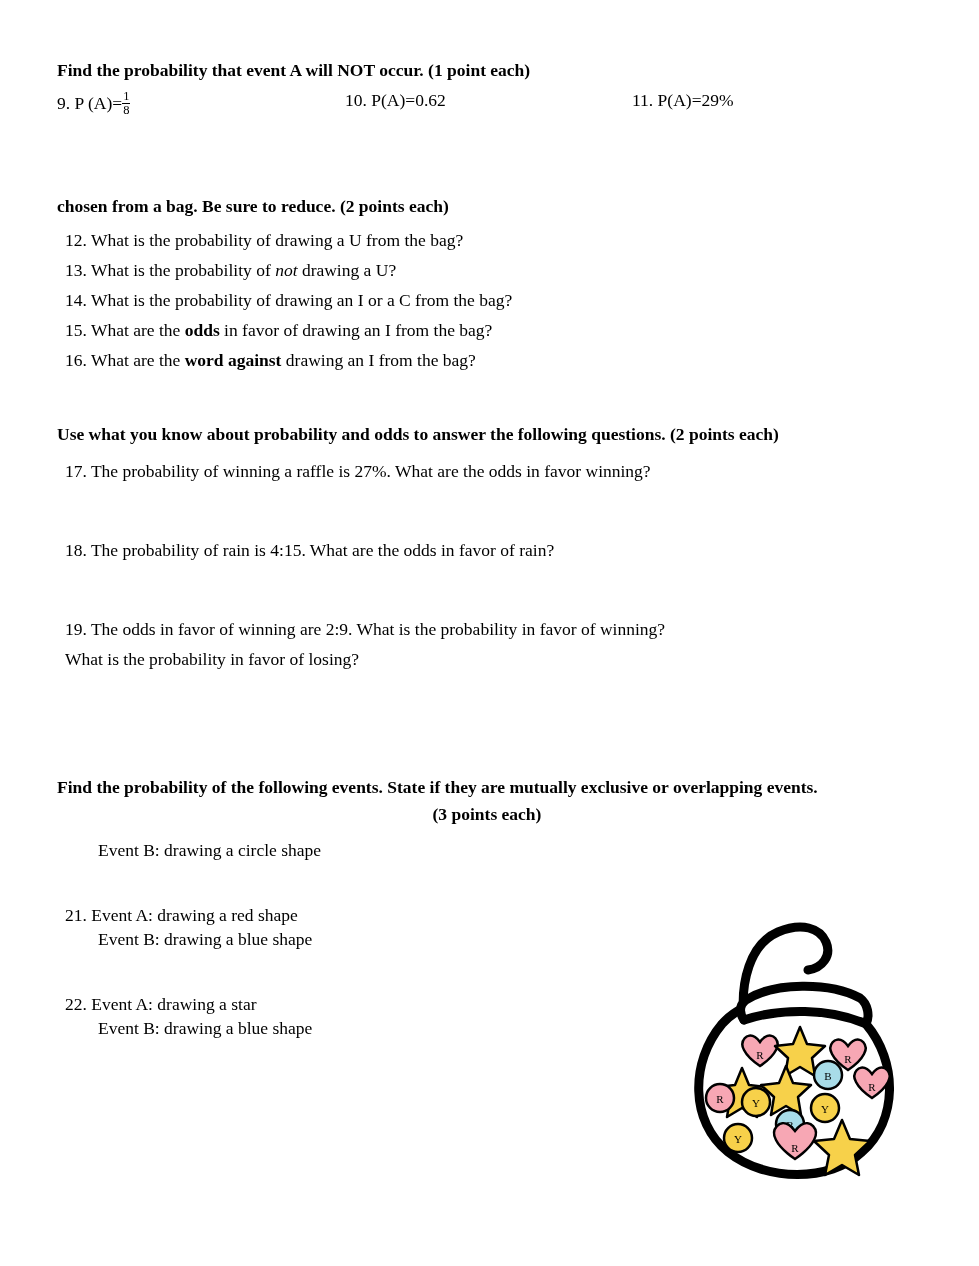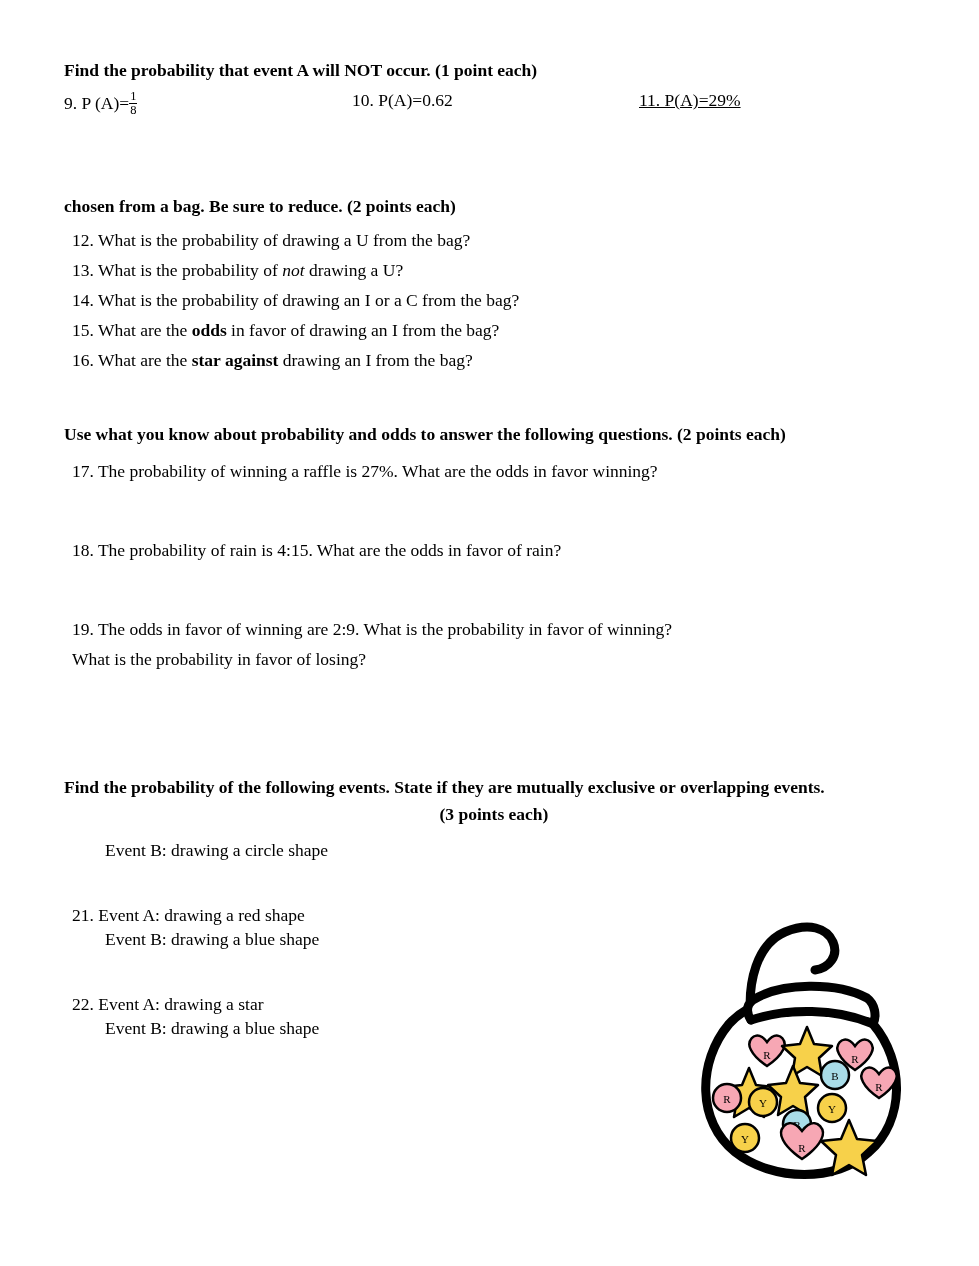--- a/index.html
+++ b/index.html
@@ -10,21 +10,21 @@
   body {
     width: 979px;
     height: 1266px;
     position: relative;
     font-family: "Liberation Serif", serif;
     color: #000000;
     overflow: hidden;
   }
   .page {
     position: absolute;
-    left: 7px; top: 0;
+    left: 0; top: 0;
     width: 808px;
     height: 1266px;
   }
   .content {
     position: absolute;
     left: 57px;
     top: 58px;
     width: 860px;
   }
   .h-bold {
@@ -33,21 +33,21 @@
     line-height: 1.38;
     margin: 0 0 8px 0;
   }
   .row-inline {
     position: relative;
     height: 30px;
     font-size: 17.5px;
   }
   .row-inline .col1 { position: absolute; left: 0px; top: 0; }
   .row-inline .col2 { position: absolute; left: 288px; top: 0; }
-  .row-inline .col3 { position: absolute; left: 575px; top: 0; text-decoration: underline; }
+  .row-inline .col3 { position: absolute; left: 575px; top: 0; }
 
   .frac {
     display: inline-block;
     vertical-align: -0.35em;
     text-align: center;
     font-size: 12.5px;
     line-height: 1.0;
   }
   .frac .num {
     display: block;
@@ -102,21 +102,21 @@
       <div class="h-bold" style="margin-bottom:12px;">chosen from a bag.  Be sure to reduce. (2 points each)</div>
 
       <div class="qline">12. What is the probability of drawing a U from the bag?</div>
 
       <div class="qline"><span>13. What is the probability of </span><em class="it">not</em><span> drawing a U?</span></div>
 
       <div class="qline">14. What is the probability of drawing an I or a C from the bag?</div>
 
       <div class="qline"><span>15. What are the </span><b class="bd">odds</b><span> in favor of drawing an I from the bag?</span></div>
 
-      <div class="qline"><span>16. What are the </span><b class="bd">star against</b><span> drawing an I from the bag?</span></div>
+      <div class="qline"><span>16. What are the </span><b class="bd">word against</b><span> drawing an I from the bag?</span></div>
     </div>
 
     <div class="gap-md"></div>
 
     <div class="block">
       <div class="h-bold" style="margin-bottom:15px;">Use what you know about probability and odds to answer the following questions. (2 points each)</div>
       <div class="qline" style="margin-bottom:58px;">17. The probability of winning a raffle is 27%.  What are the odds in favor winning?</div>
       <div class="qline" style="margin-bottom:58px;">18. The probability of rain is 4:15.  What are the odds in favor of rain?</div>
       <div class="qline" style="margin-bottom:9px;">19.  The odds in favor of winning are 2:9.  What is the probability in favor of winning?</div>
       <div class="qline">What is the probability in favor of losing?</div>

